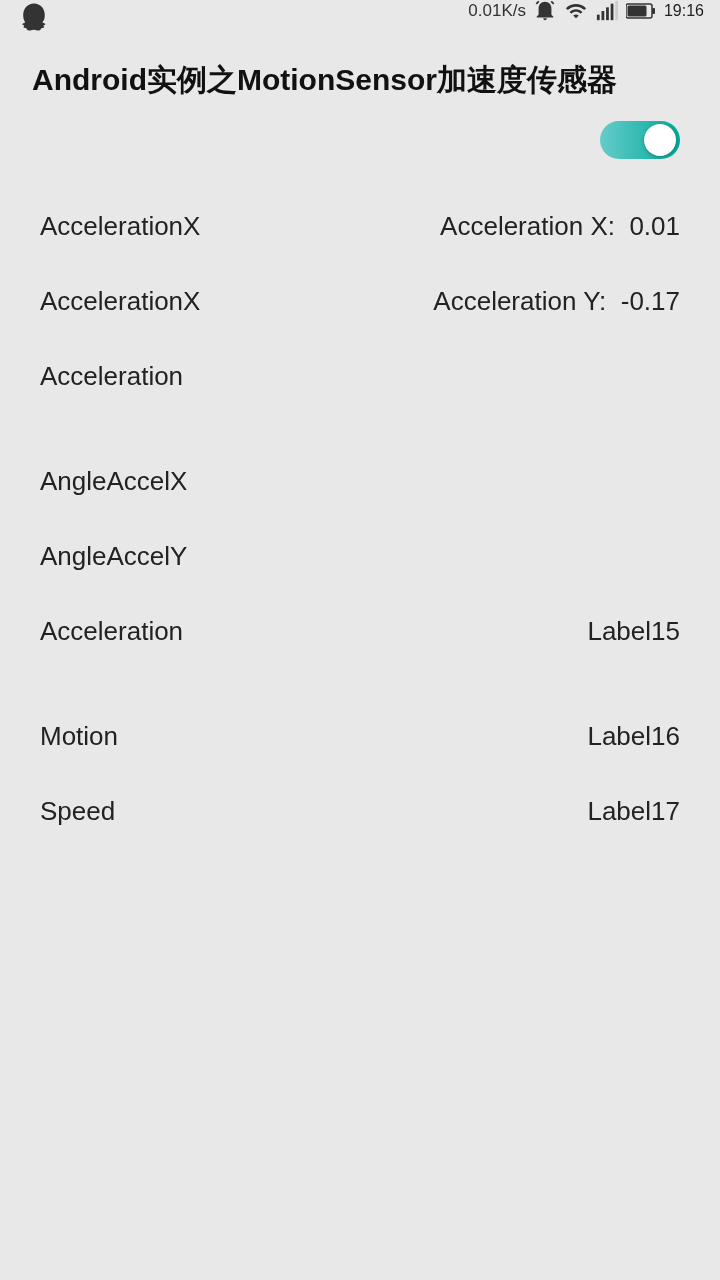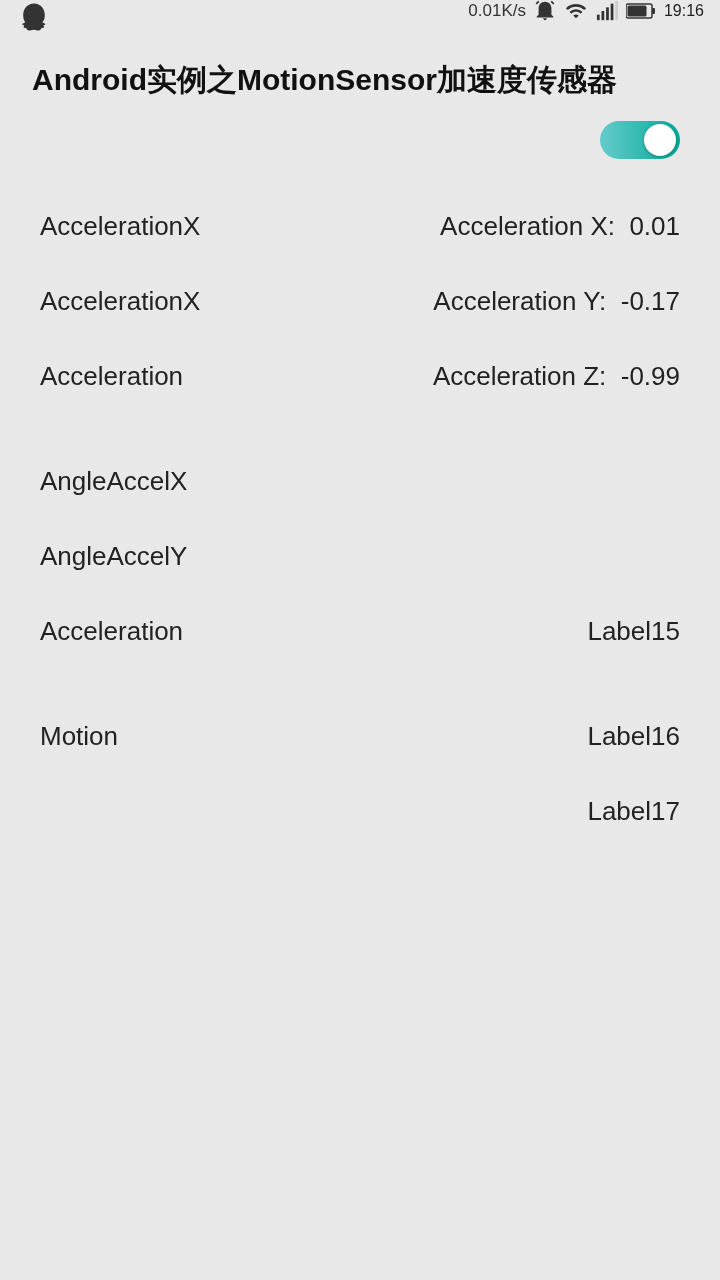--- a/index.html
+++ b/index.html
@@ -172,21 +172,20 @@
   <div class="sensor-row">
     <span class="sensor-name">AccelerationX</span>
     <span class="sensor-label">Acceleration X:&nbsp;&nbsp;0.01</span>
   </div>
   <div class="sensor-row">
     <span class="sensor-name">AccelerationX</span>
     <span class="sensor-label">Acceleration Y:&nbsp;&nbsp;-0.17</span>
   </div>
   <div class="sensor-row">
     <span class="sensor-name">Acceleration</span>
-    <span class="sensor-label">Acceleration Z:&nbsp;&nbsp;-0.99</span>
   </div>
 </div>
 
 <div class="section-gap"></div>
 
 <div class="sensor-section">
   <div class="sensor-row">
     <span class="sensor-name">AngleAccelX</span>
   </div>
   <div class="sensor-row">
@@ -199,15 +198,16 @@
 </div>
 
 <div class="section-gap"></div>
 
 <div class="sensor-section">
   <div class="sensor-row">
     <span class="sensor-name">Motion</span>
     <span class="sensor-label">Label16</span>
   </div>
   <div class="sensor-row">
+    <span class="sensor-name">Speed</span>
     <span class="sensor-label">Label17</span>
   </div>
 </div>
 
 </body></html>

